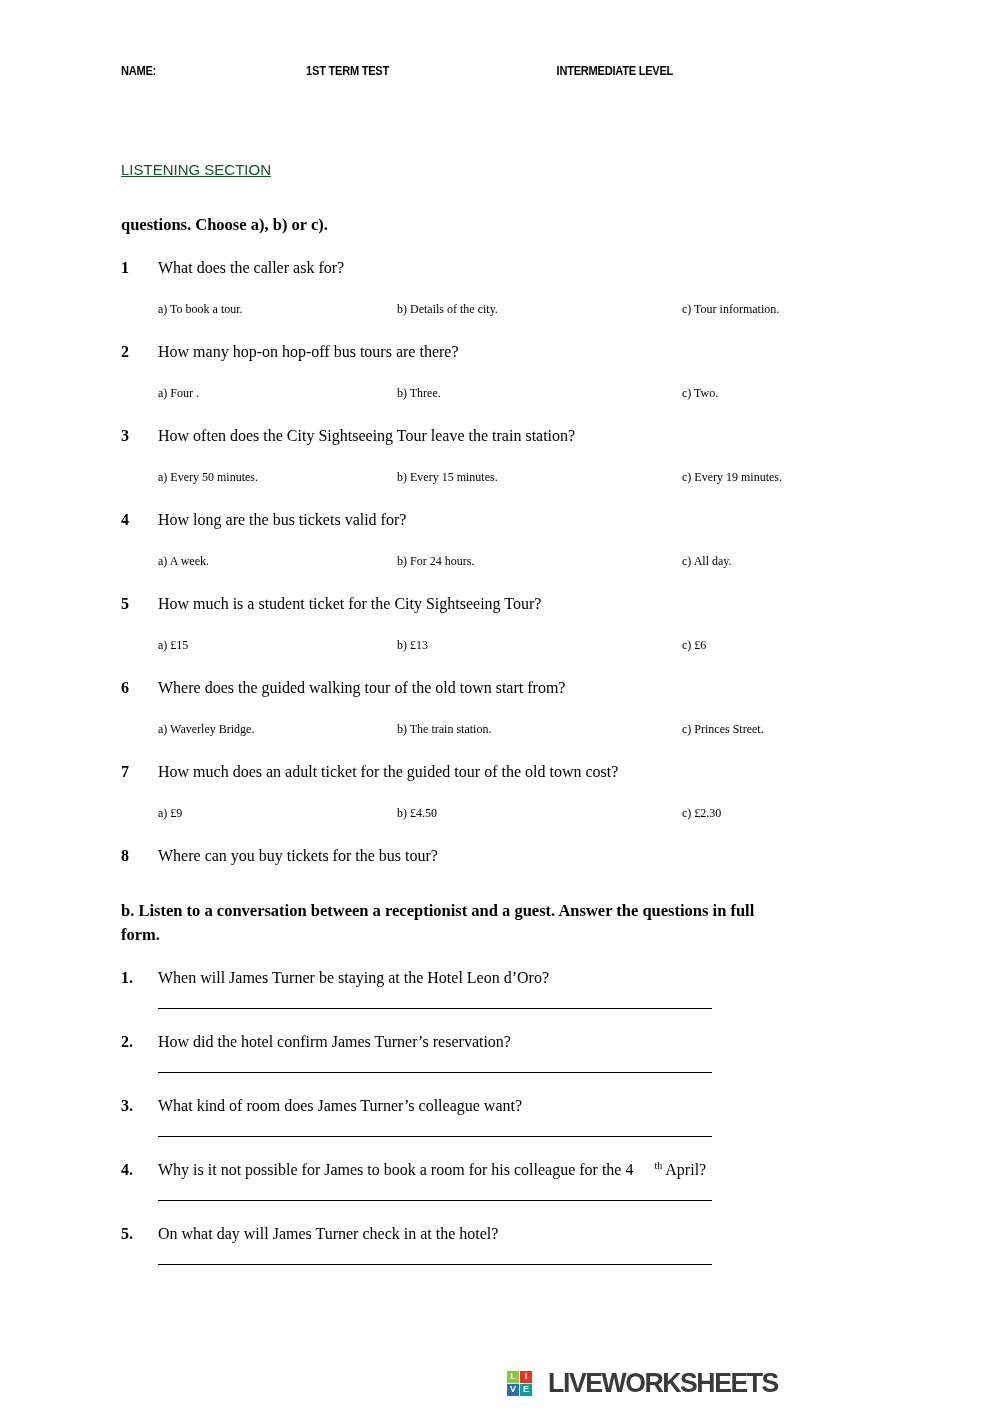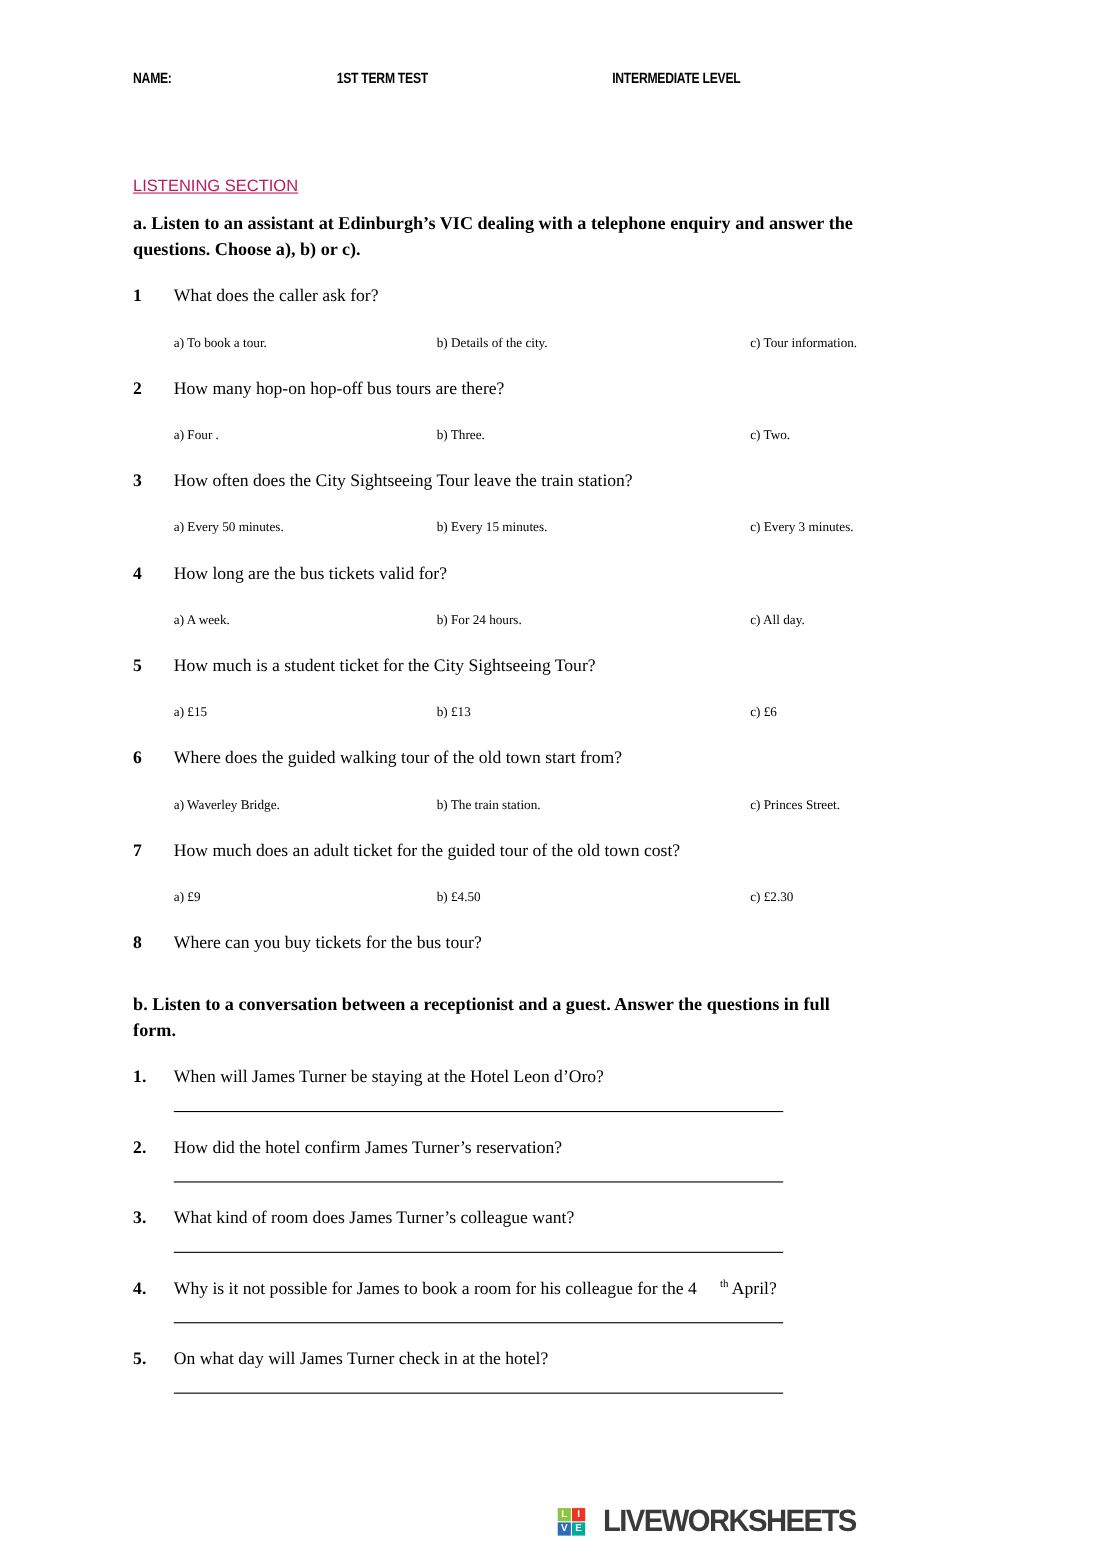--- a/index.html
+++ b/index.html
@@ -15,22 +15,22 @@
     letter-spacing:-0.3px;
   }
   .hdr { display:inline-block; transform:scaleX(0.82); white-space:nowrap; }
   .hdr-left { transform-origin:left center; }
   .hdr-center { transform-origin:center center; }
   .hdr-right { transform-origin:right center; }
 
   .content { position:absolute; top:161px; left:121px; width:760px; }
 
   .section-title {
-    font-family:"Liberation Sans", sans-serif; font-size:15px; color:#be185d;
-    text-decoration:underline; margin:0 0 13px 0;
+    font-family:"Liberation Sans", sans-serif; font-size:15px; color:#14532d;
+    text-decoration:underline; margin:0 0 35px 0;
   }
   .instructions { font-weight:bold; font-size:16.5px; line-height:24px; margin:0 0 20px 0; }
   .instructions div { white-space:nowrap; }
   .part-b-gap { margin-top:33px; }
 
   .q-line { display:flex; line-height:21px; margin:0 0 21px 0; font-size:16px; }
   .qnum { flex:0 0 37px; width:37px; font-weight:bold; }
   .qtext { flex:1; }
   .options {
     margin:0 0 21px 37px; display:grid; grid-template-columns:239px 285px 1fr;
@@ -71,21 +71,20 @@
     <span class="hdr hdr-left">NAME:</span>
     <span class="hdr hdr-center">1ST TERM TEST</span>
     <span class="hdr hdr-right">INTERMEDIATE LEVEL</span>
   </div>
 
   <div class="content">
 
     <div class="section-title">LISTENING SECTION</div>
 
     <div class="instructions">
-      <div>a. Listen to an assistant at Edinburgh’s VIC dealing with a telephone enquiry and answer the</div>
       <div>questions. Choose a), b) or c).</div>
     </div>
 
     <div class="q-block">
       <div class="q-line">
         <span class="qnum">1</span>
         <span class="qtext">What does the caller ask for?</span>
       </div>
       <div class="options">
         <span class="opt">a) To book a tour.</span>
@@ -107,21 +106,21 @@
     </div>
 
     <div class="q-block">
       <div class="q-line">
         <span class="qnum">3</span>
         <span class="qtext">How often does the City Sightseeing Tour leave the train station?</span>
       </div>
       <div class="options">
         <span class="opt">a) Every 50 minutes.</span>
         <span class="opt">b) Every 15 minutes.</span>
-        <span class="opt">c) Every 3 minutes.</span>
+        <span class="opt">c) Every 19 minutes.</span>
       </div>
     </div>
 
     <div class="q-block">
       <div class="q-line">
         <span class="qnum">4</span>
         <span class="qtext">How long are the bus tickets valid for?</span>
       </div>
       <div class="options">
         <span class="opt">a) A week.</span>

